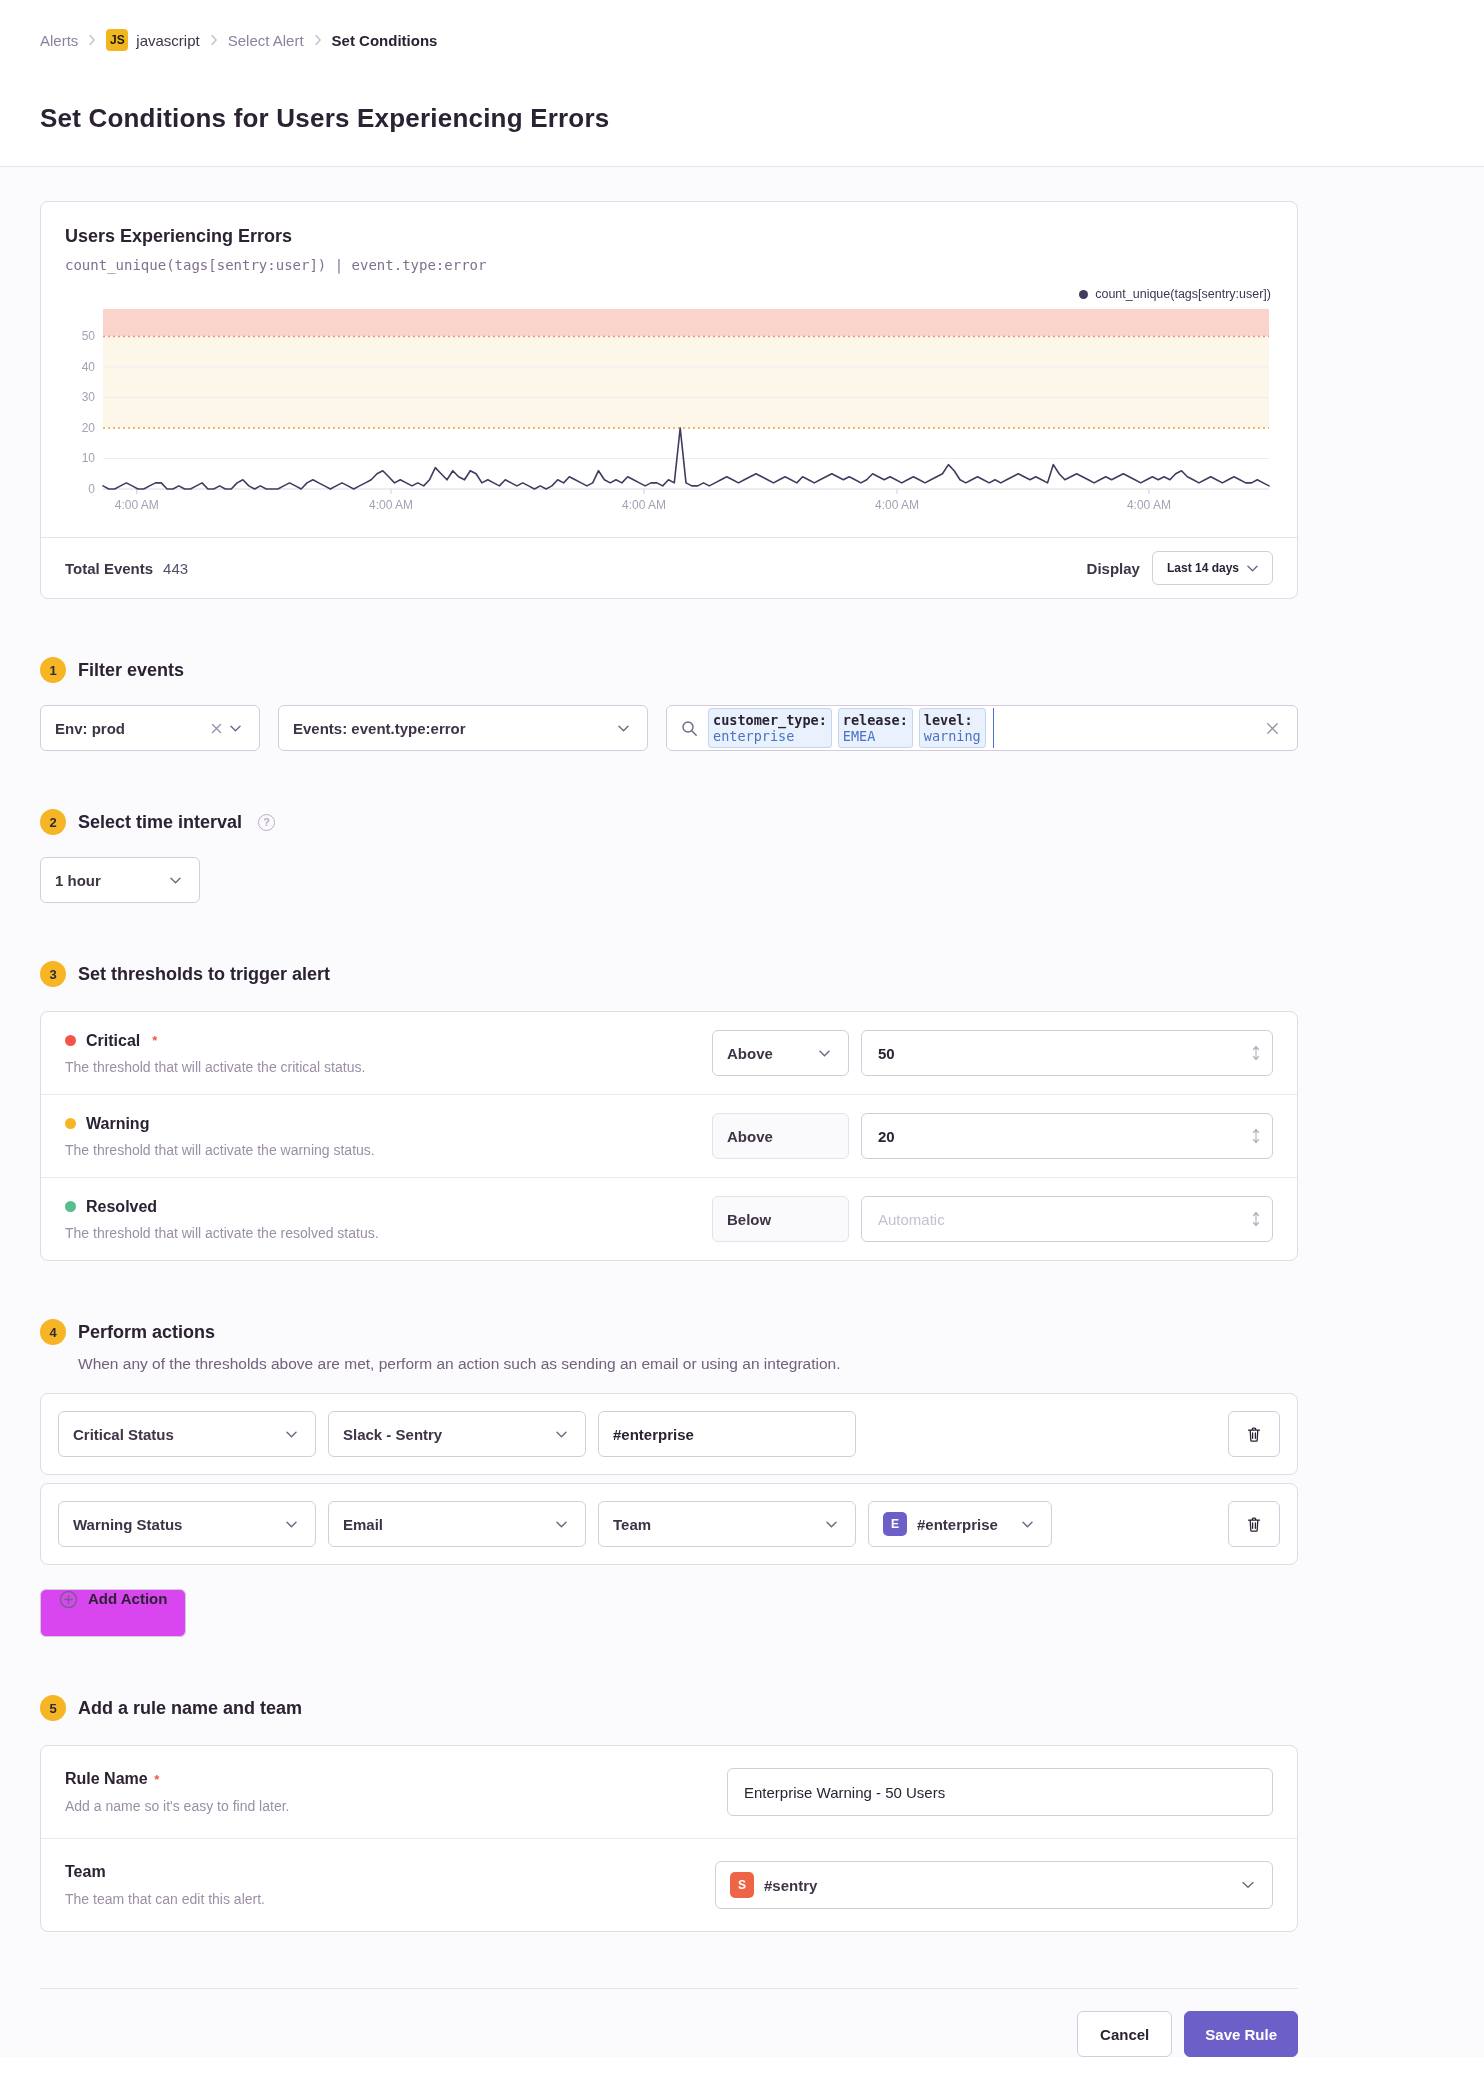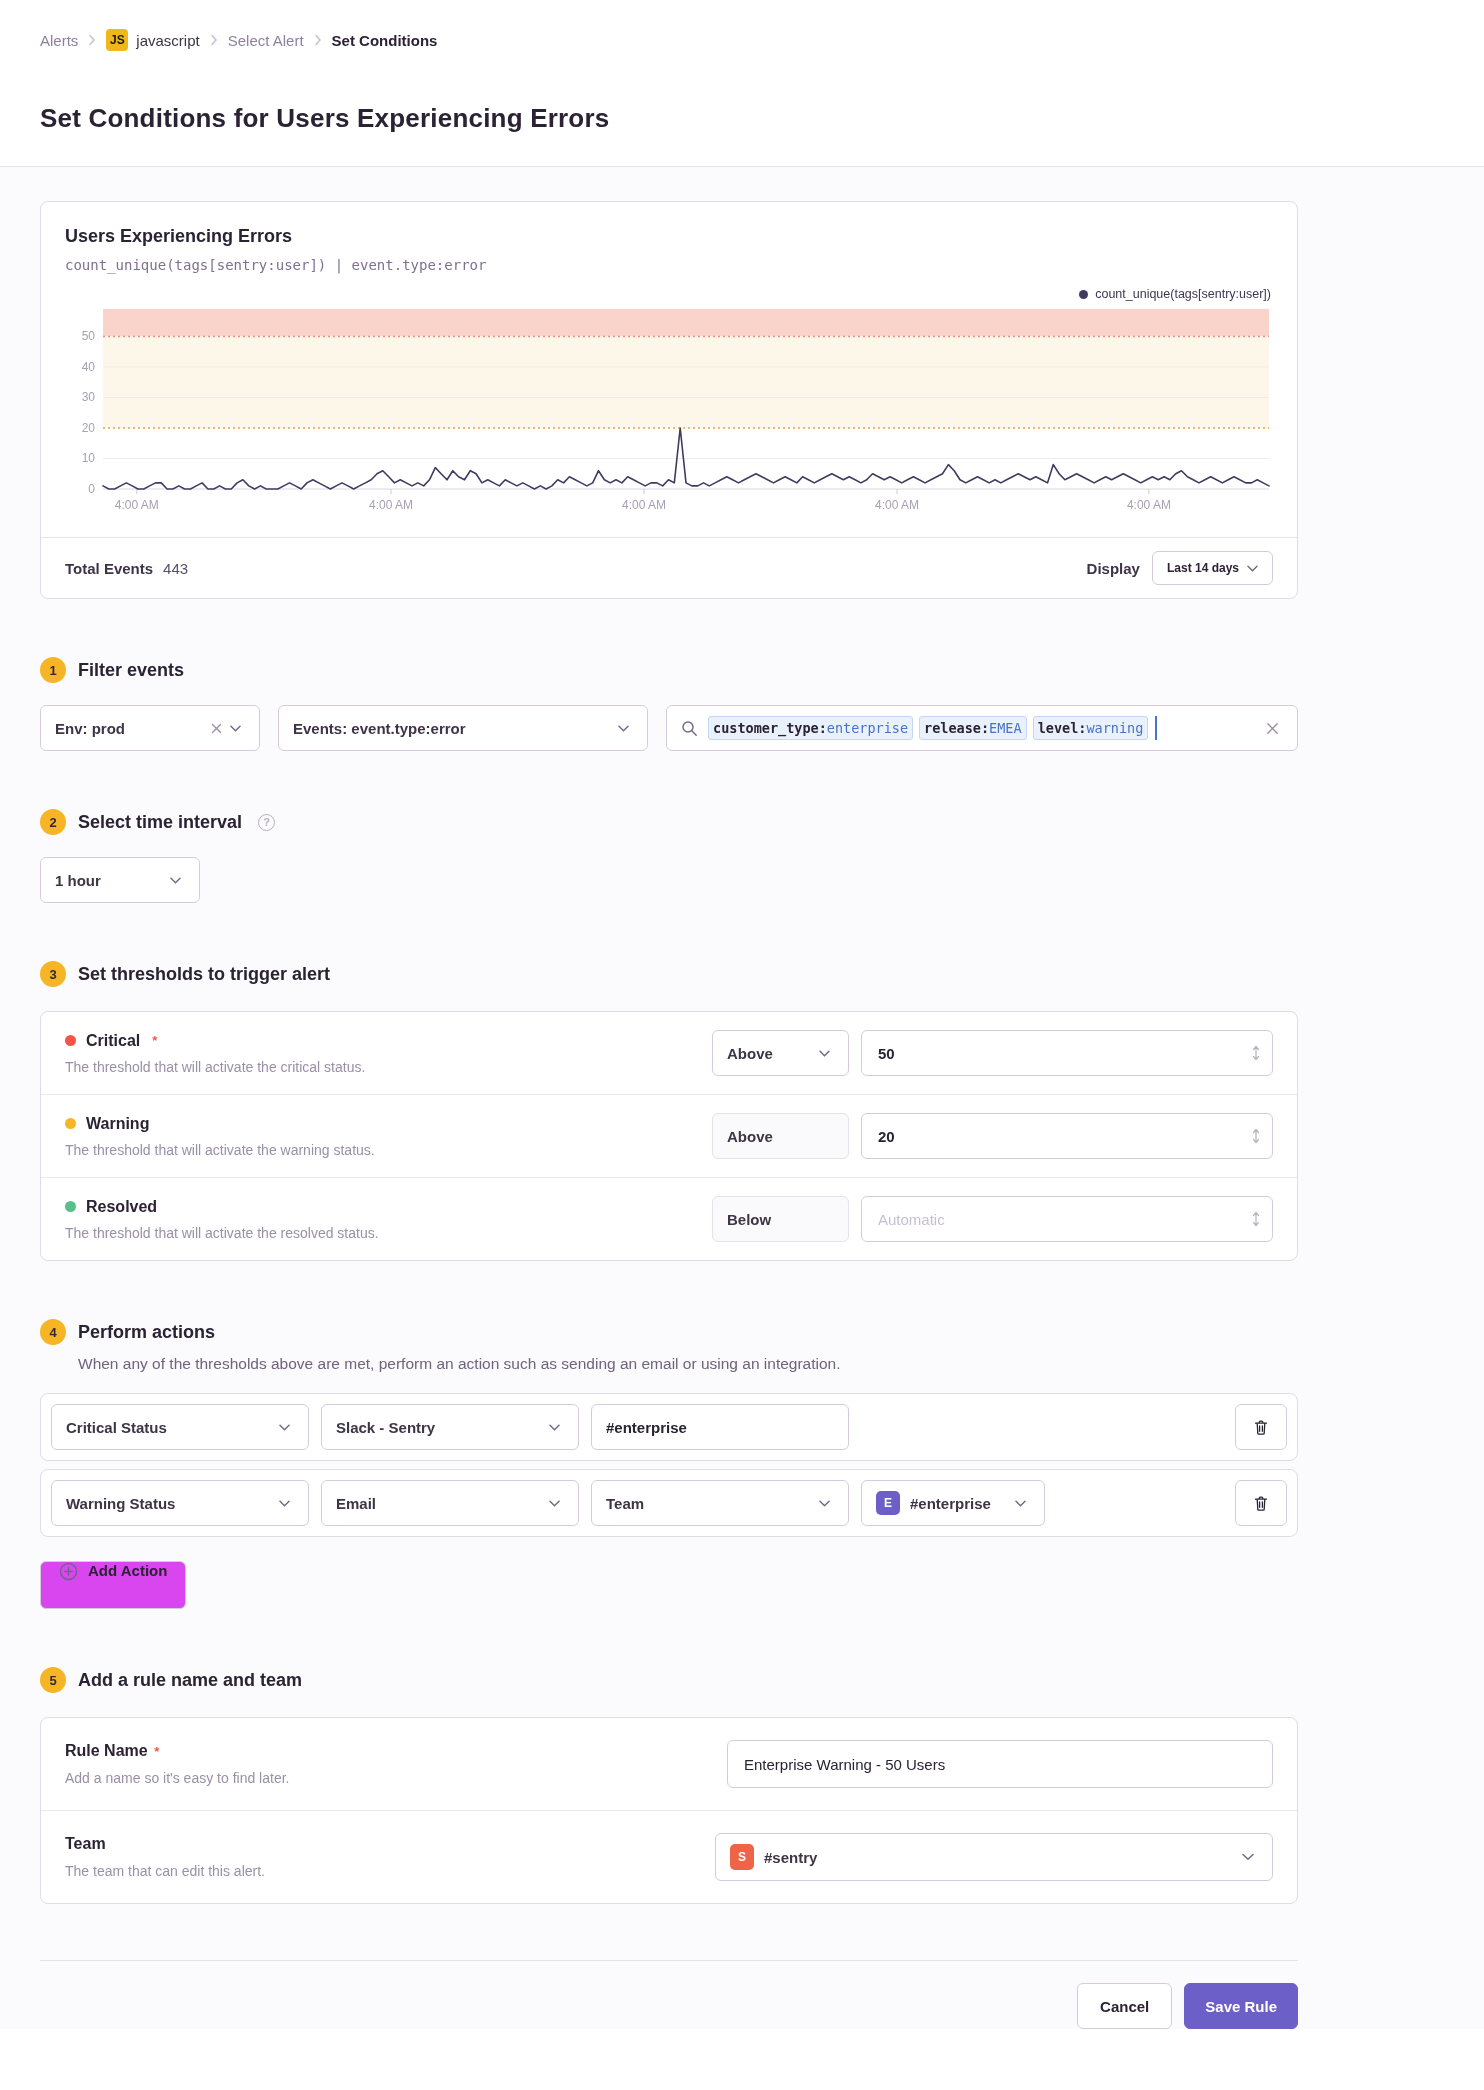--- a/index.html
+++ b/index.html
@@ -51,21 +51,21 @@
   .filter-row { display:flex; gap:18px; margin-top:22px; }
   .ctl { background:#fff; border:1px solid #d4ccdd; border-radius:6px; height:46px;
     display:flex; align-items:center; padding:0 14px; font-size:15px; font-weight:600; color:#3e3446; cursor:pointer; }
   .ctl .grow { flex:1; }
   .env-ctl { width:220px; }
   .events-ctl { width:370px; }
   .icon-btn { display:flex; align-items:center; padding:0 4px; cursor:pointer; }
   .search-ctl { flex:1; display:flex; align-items:center; gap:10px; background:#fff;
     border:1px solid #d4ccdd; border-radius:6px; height:46px; padding:0 14px; }
   .tokens { display:flex; gap:6px; flex:1; font-family:"DejaVu Sans Mono","Liberation Mono",monospace; font-size:13.5px; }
-  .token { background:#e9f1fc; border:1px solid #c3d6f3; border-radius:3px; padding:3px 4px; display:flex; }
+  .token { background:#e9f1fc; border:1px solid #c3d6f3; border-radius:3px; padding:3px 4px; display:flex;flex-direction:column; }
   .token .k { color:#2b2233; font-weight:700; }
   .token .v { color:#4a72c5; }
   .caret { width:1.5px; background:#4a72c5; margin-left:1px; }
   
   .interval-ctl { width:160px; margin-top:22px; }
   
   .thr-panel { margin-top:24px; }
   .thr-row { display:flex; align-items:center; padding:18px 24px; }
   .thr-row + .thr-row { border-top:1px solid #ece8f0; }
   .thr-left { flex:1; }
@@ -75,21 +75,21 @@
   .thr-desc { margin-top:9px; font-size:14px; color:#9b8fa7; }
   .thr-ctls { display:flex; gap:12px; align-items:center; }
   .op-select { width:137px; height:46px; justify-content:space-between; }
   .op-static { width:137px; height:46px; background:#faf9fb; border:1px solid #e7e1ec; cursor:default; }
   .num-input-wrap { position:relative; width:412px; }
   .num-input { width:100%; height:46px; border:1px solid #d4ccdd; border-radius:6px; padding:0 34px 0 16px;
     font-size:15px; font-weight:600; color:#2b2233; font-family:"Liberation Sans",sans-serif; }
   .num-input::placeholder { color:#c7bfd2; font-weight:400; }
   .spinner { position:absolute; right:12px; top:50%; transform:translateY(-50%); }
   
-  .action-row { margin-top:20px; padding:10px; display:flex; gap:12px; align-items:center; }
+  .action-row { margin-top:20px; padding:17px; display:flex; gap:12px; align-items:center; }
   .action-row + .action-row { margin-top:8px; }
   .a-ctl { width:258px; height:46px; justify-content:space-between; }
   .a-input { width:258px; height:46px; border:1px solid #d4ccdd; border-radius:6px; padding:0 14px;
     font-size:15px; font-weight:600; color:#2b2233; font-family:"Liberation Sans",sans-serif; }
   .spacer { flex:1; }
   .trash-btn { width:52px; height:46px; background:#fff; border:1px solid #d4ccdd; border-radius:6px;
     display:flex; align-items:center; justify-content:center; cursor:pointer; }
   .sq-badge { width:24px; height:24px; border-radius:5px; color:#fff; font-size:12px; font-weight:700;
     display:flex; align-items:center; justify-content:center; flex:0 0 24px; }
   .badge-e { background:#6c5fc7; }

